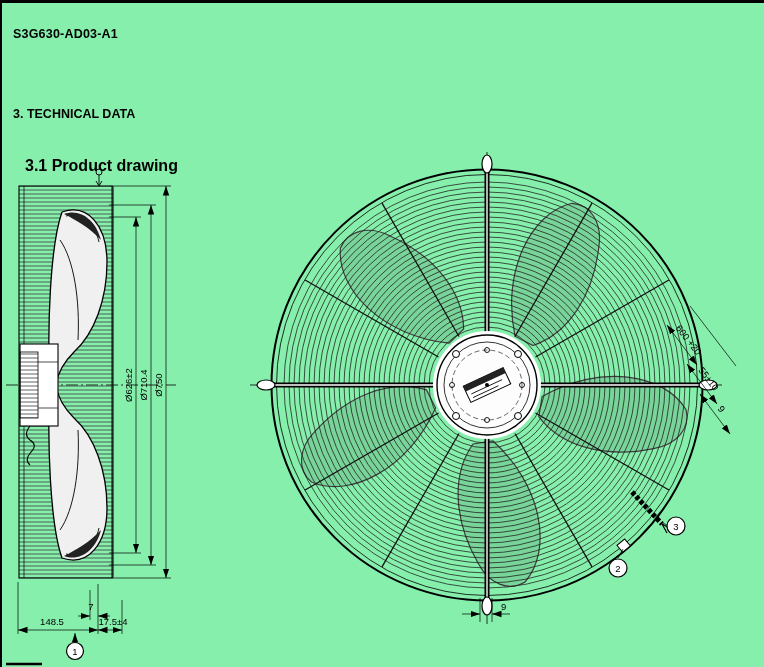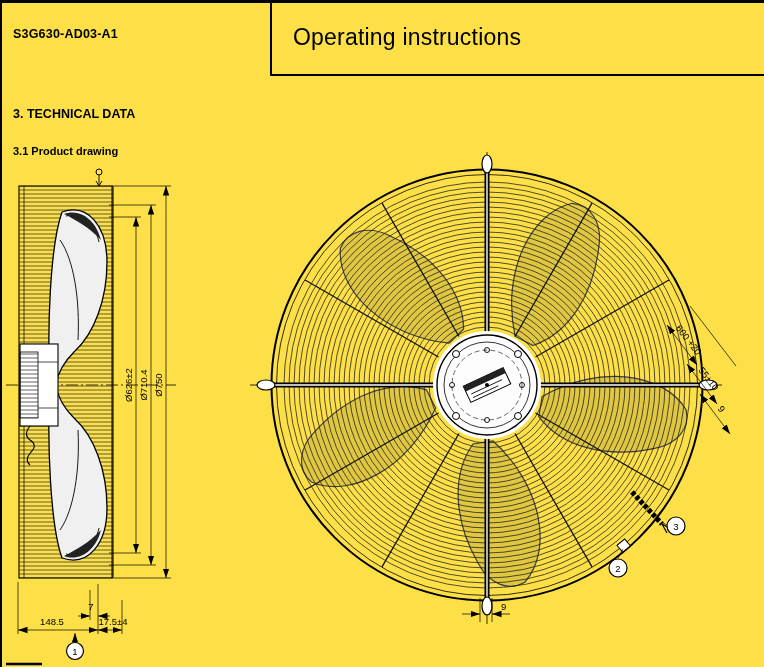--- a/index.html
+++ b/index.html
@@ -1,50 +1,47 @@
 <!DOCTYPE html>
 <html><head>
 <meta charset="utf-8">
 <style>
   html,body{margin:0;padding:0;background:#fff;}
   .page{
-    position:relative;width:764px;height:667px;background:#fde047;
+    position:relative;width:764px;height:667px;background:#86efac;
     font-family:"Liberation Sans",sans-serif;color:#000;overflow:hidden;
   }
   .top-rule{position:absolute;top:0;left:0;width:764px;height:3px;background:#000;}
   .left-rule{position:absolute;top:0;left:0;width:2px;height:667px;background:#000;}
   .model{position:absolute;left:13px;top:27px;font-size:12.5px;font-weight:bold;letter-spacing:.2px;}
   .title-cell{
     position:absolute;left:270px;top:0;width:494px;height:76px;box-sizing:border-box;
     border-left:2px solid #000;border-bottom:2px solid #000;
     display:flex;align-items:center;padding-left:21px;
   }
   .title-cell h1{margin:0;font-size:23px;font-weight:400;letter-spacing:.2px;}
   h2.section{position:absolute;left:13px;top:107px;margin:0;font-size:12.5px;font-weight:bold;text-align:center;}
-  h3.subsection{position:absolute;left:13px;top:145px;margin:0;font-size:11px;font-weight:bold;}
+  h3.subsection{position:absolute;left:13px;top:145px;margin:12px;font-size:16px;font-weight:bold;}
   svg.drawing{position:absolute;left:0;top:0;}
   svg text{font-family:"Liberation Sans",sans-serif;fill:#000;}
   .dimtext{font-size:9.5px;}
   .calltext{font-size:9.5px;}
   .ext{stroke:#000;stroke-width:.7;}
   .thin{fill:none;stroke:#000;stroke-width:.9;}
   .blade{fill:#f0f0f0;stroke:#000;stroke-width:1.3;}
   .cl{stroke:#000;stroke-width:.8;stroke-dasharray:12 3 2 3;fill:none;}
 </style>
 </head>
 <body>
 
 <div class="page">
   <div class="top-rule"></div>
   <div class="left-rule"></div>
 
   <div class="model">S3G630-AD03-A1</div>
-  <div class="title-cell">
-    <h1>Operating instructions</h1>
-  </div>
 
   <h2 class="section">3. TECHNICAL DATA</h2>
   <h3 class="subsection">3.1 Product drawing</h3>
 
   <svg class="drawing" width="764" height="667" viewBox="0 0 764 667">
     <defs>
       <marker id="arr" viewBox="0 0 10 10" refX="9.5" refY="5" markerWidth="10" markerHeight="10" orient="auto-start-reverse" markerUnits="userSpaceOnUse">
         <path d="M0,1.8 L9.5,5 L0,8.2 Z" fill="#000"></path>
       </marker>
       <pattern id="hstripes" width="6" height="4" patternUnits="userSpaceOnUse">

